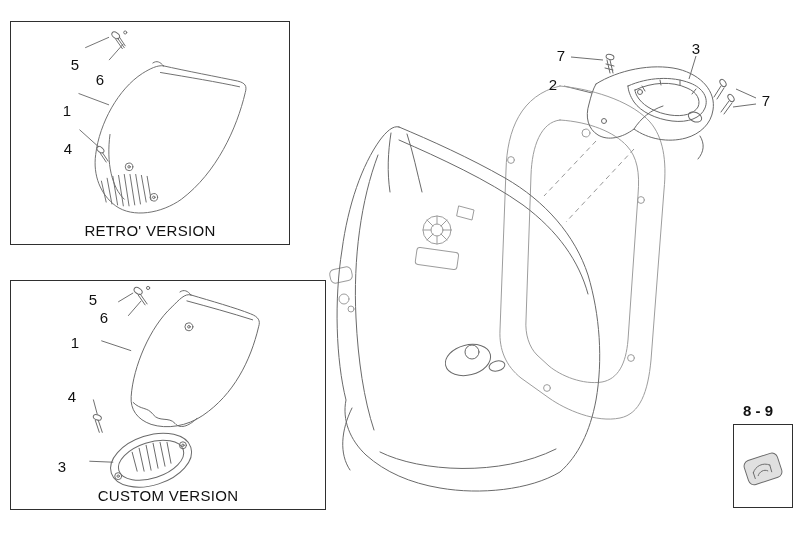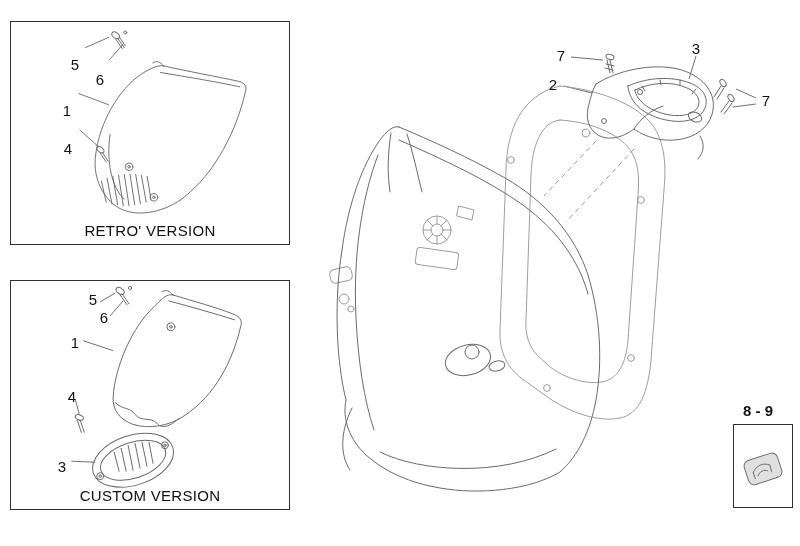--- a/index.html
+++ b/index.html
@@ -118,21 +118,21 @@
         <circle cx="117" cy="152" r="4"></circle>
           <circle cx="117" cy="152" r="1.3"></circle>
         <circle cx="143" cy="184" r="4"></circle>
           <circle cx="143" cy="184" r="1.3"></circle>
         <path d="M88,167 L93,189 M94,164 L99,191 M100,162 L105,192 M106,161 L111,193 M112,160 L117,193 M118,160 L123,192 M124,160 L129,191 M130,161 L135,189 M136,162 L140,186"></path>
       </g>
     </svg>
     <div class="panel-label">RETRO' VERSION</div>
   </div>
 
-  <div class="panel" style="left:10px; top:280px; width:280px; height:230px;">
+  <div class="panel" style="left:10px; top:280px; width:316px; height:230px;">
     <svg class="panel-art" viewBox="0 0 278 229">
       <g class="ld">
         <path d="M89,21 L104,12"></path>
         <path d="M99,35 L112,20"></path>
         <path d="M72,60 L102,70"></path>
         <path d="M64,119 L68,134"></path>
         <path d="M60,181 L84,182"></path>
       </g>
       <g class="ln">
         <ellipse cx="109" cy="10" rx="4.5" ry="2.8" transform="rotate(35 109 10)"></ellipse>

